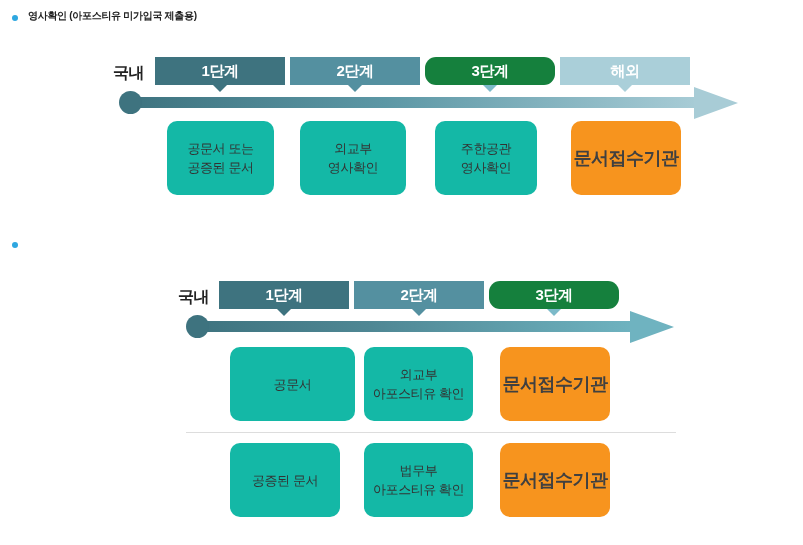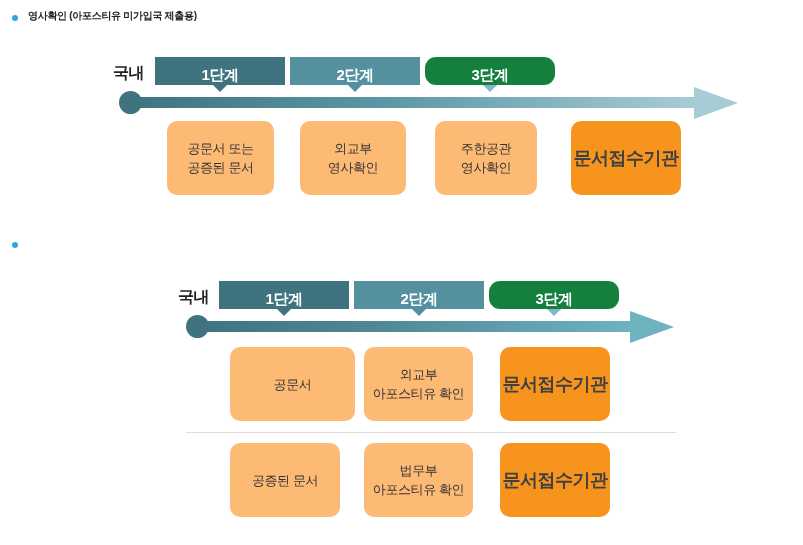--- a/index.html
+++ b/index.html
@@ -8,21 +8,21 @@
   .page { position:relative; width:803px; height:545px; background:#fff; overflow:hidden; }
 
   
   .bullet { position:absolute; width:6px; height:6px; border-radius:50%; background:#2EA7E0; }
   .sec-title { position:absolute; left:28px; font-size:10px; font-weight:600; color:#222; letter-spacing:-0.3px; }
 
   
   .region { position:absolute; font-size:16px; font-weight:700; color:#222; letter-spacing:-0.5px; }
 
   
-  .tab { position:absolute; height:28px; width:130px; display:flex; align-items:flex-end; justify-content:center;
+  .tab { position:absolute; height:28px; width:130px; display:flex; align-items:center; justify-content:center;
          color:#fff; font-size:15px; font-weight:700; letter-spacing:-0.5px; }
   .tab .pointer { position:absolute; top:100%; left:50%; transform:translateX(-50%);
                   width:0; height:0; border-left:7px solid transparent; border-right:7px solid transparent;
                   border-top:7px solid #000; }
   .c1 { background:#3E737F; } .c1 .pointer { border-top-color:#3E737F; }
   .c2 { background:#5490A0; } .c2 .pointer { border-top-color:#5490A0; }
   .c3 { background:#15803d;border-radius:11px; } .c3 .pointer { border-top-color:#7CBAC9; }
   .c4 { background:#AACFD9; } .c4 .pointer { border-top-color:#AACFD9; }
 
   
@@ -30,21 +30,21 @@
   .tl-bar.d1 { background:linear-gradient(to right,#3E737F,#5C97A5 45%,#A8CCD6); }
   .tl-bar.d2 { background:linear-gradient(to right,#3E737F,#4F8794 40%,#6FB3C0); }
   .tl-dot { position:absolute; width:23px; height:23px; border-radius:50%; background:#3E737F; }
   .tl-head { position:absolute; width:0; height:0; border-top:16px solid transparent; border-bottom:16px solid transparent; }
   .tl-head.d1 { border-left:44px solid #A8CCD6; }
   .tl-head.d2 { border-left:44px solid #6FB3C0; }
 
   
   .box { position:absolute; height:74px; border-radius:10px; display:flex; flex-direction:column;
          align-items:center; justify-content:center; text-align:center; }
-  .box.gray { background:#fdba74; color:#333; font-size:13px; letter-spacing:-0.4px; }
+  .box.gray { background:#14b8a6; color:#333; font-size:13px; letter-spacing:-0.4px; }
   .box.gray .ln { line-height:19px; }
   .box.orange { background:#F7941E; color:#404040; font-size:18px; font-weight:700; letter-spacing:-0.5px; }
 
   .sep { position:absolute; height:1px; background:#DDDDDD; }
 </style>
 </head>
 <body>
 
 <div class="page">
 
@@ -56,20 +56,24 @@
   <div class="tab c1" style="left:155px;top:57px;">
     <span>1단계</span>
     <i class="pointer"></i>
   </div>
   <div class="tab c2" style="left:290px;top:57px;">
     <span>2단계</span>
     <i class="pointer"></i>
   </div>
   <div class="tab c3" style="left:425px;top:57px;">
     <span>3단계</span>
+    <i class="pointer"></i>
+  </div>
+  <div class="tab c4" style="left:560px;top:57px;">
+    <span>해외</span>
     <i class="pointer"></i>
   </div>
 
   <div class="tl-bar d1" style="left:128px;top:97px;width:570px;"></div>
   <div class="tl-dot" style="left:119px;top:91px;"></div>
   <div class="tl-head d1" style="left:694px;top:87px;"></div>
 
   <div class="box gray" style="left:167px;top:121px;width:107px;">
     <span class="ln">공문서 또는</span>
     <span class="ln">공증된 문서</span>
@@ -116,21 +120,21 @@
   </div>
   <div class="box orange" style="left:500px;top:347px;width:110px;">
     <span class="ln">문서접수기관</span>
   </div>
 
   <div class="sep" style="left:186px;top:432px;width:490px;"></div>
 
   <div class="box gray" style="left:230px;top:443px;width:110px;">
     <span class="ln">공증된 문서</span>
   </div>
-  <div class="box gray" style="left:364px;top:443px;width:109px;">
+  <div class="box gray" style="left:364px;top:443px;width:109px;font-family:Liberation Serif, serif;">
     <span class="ln">법무부</span>
     <span class="ln">아포스티유 확인</span>
   </div>
   <div class="box orange" style="left:500px;top:443px;width:110px;">
     <span class="ln">문서접수기관</span>
   </div>
 
 </div>
 
 </body></html>

